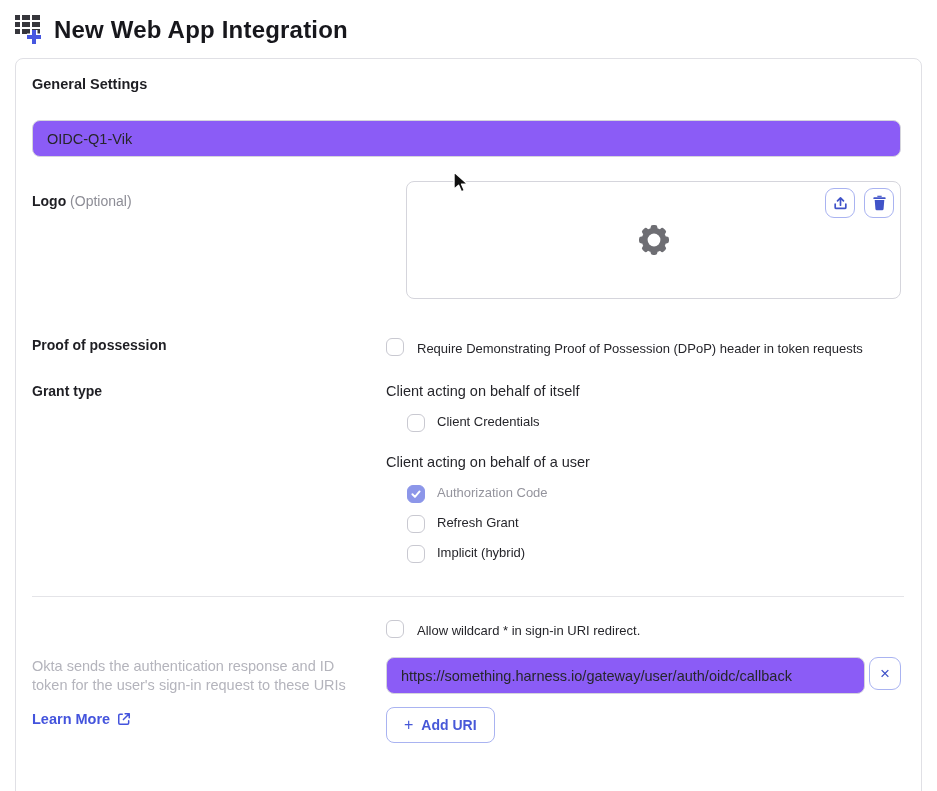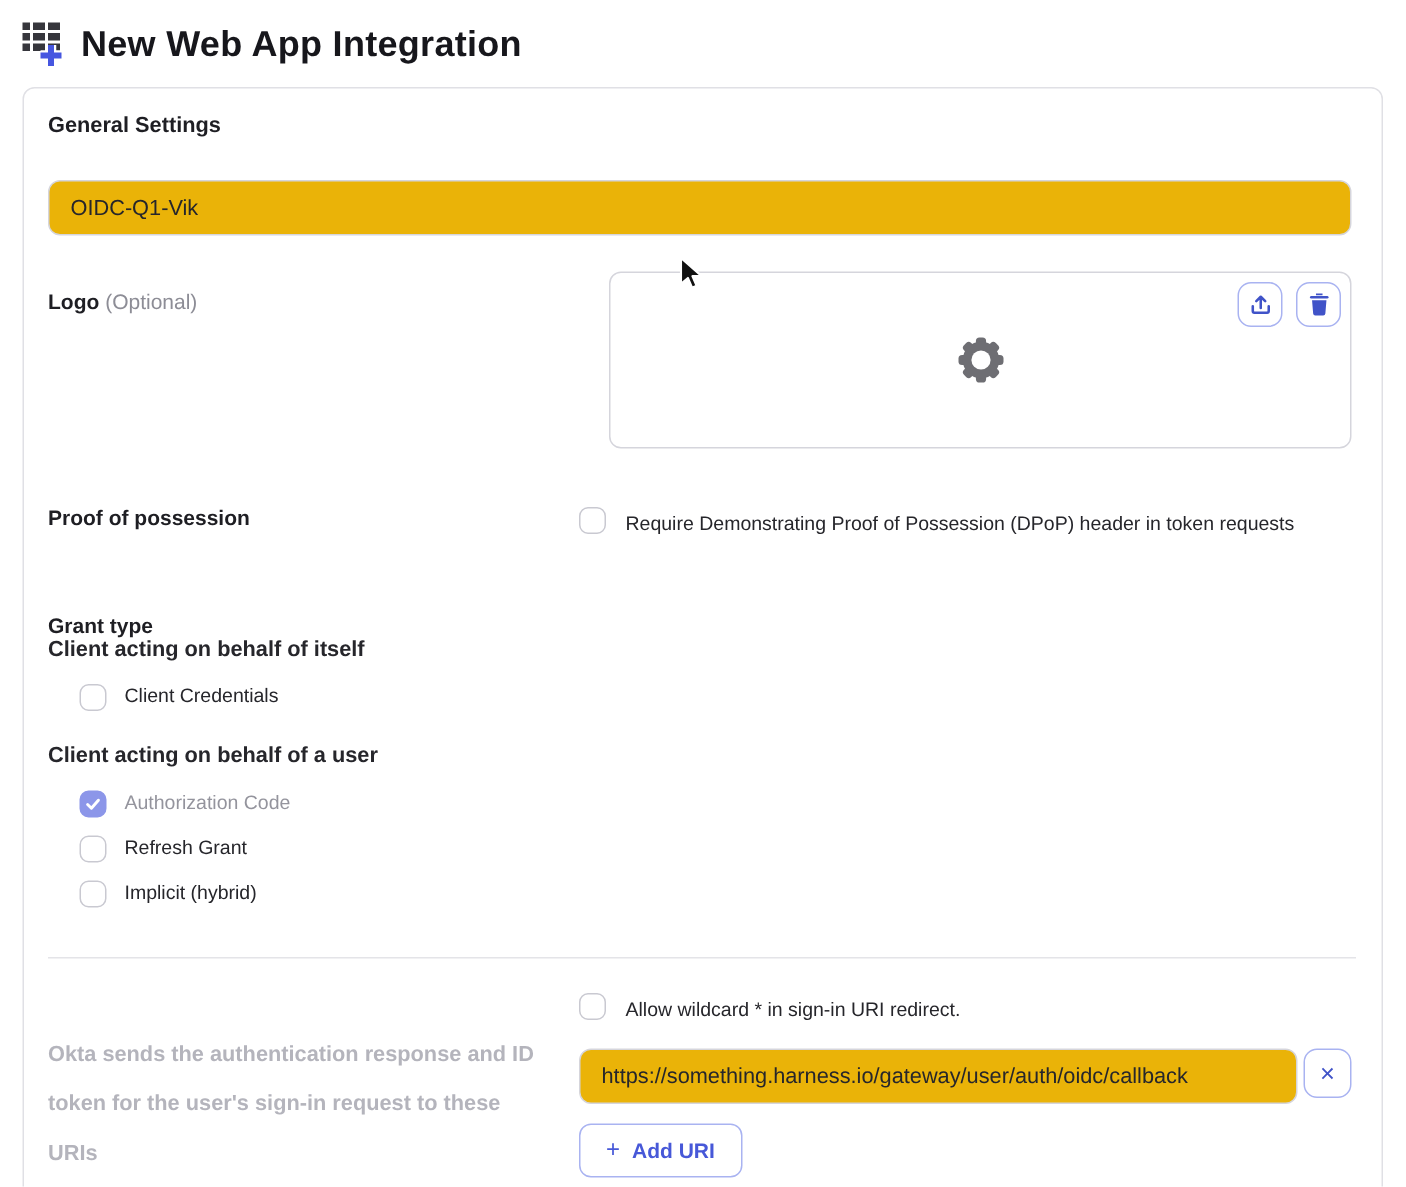--- a/index.html
+++ b/index.html
@@ -16,49 +16,49 @@
           min-height: 900px; background: #fff; position: relative; }
   .section-title { padding: 17px 16px 0; font-size: 14.5px; font-weight: 600; color: #1e1e23; }
 
   .field-row { display: flex; padding: 0 20px 0 16px; }
   .field-label-col { width: 354px; flex-shrink: 0; }
   .field-content-col { flex: 1; }
   .field-label { font-size: 14px; font-weight: 700; color: #1e1e23; }
   .optional { font-weight: 400; color: #8d8d96; }
 
   .text-input { width: 100%; height: 37px; border: 1px solid #d5d5dc; border-radius: 8px;
-    padding: 0 14px; font-size: 14.5px; color: #26262b; outline: none; background: #eab308;
+    padding: 0 14px; font-size: 14.5px; color: #26262b; outline: none; background: #8b5cf6;
     font-family: "Liberation Sans", "DejaVu Sans", sans-serif; }
 
   
   .logo-box { position: relative; height: 118px; border: 1px solid #d5d5dc; border-radius: 8px;
     display: flex; align-items: center; justify-content: center; }
   .logo-actions { position: absolute; top: 6px; right: 6px; display: flex; gap: 9px; }
   .icon-btn { width: 30px; height: 30px; border: 1.5px solid #a9b3f1; border-radius: 9px;
     background: #fff; display: flex; align-items: center; justify-content: center; cursor: pointer; }
 
   
   .check-row { display: flex; gap: 13px; align-items: flex-start; }
   .checkbox { width: 18px; height: 18px; border: 1.5px solid #c9c9d1; border-radius: 6px;
     background: #fff; flex-shrink: 0; margin-top: 1px; display: flex; align-items: center;
     justify-content: center; cursor: pointer; }
   .checkbox.checked { background: #8c96e9; border-color: #8c96e9; }
   .check-label { font-size: 13px; color: #26262b; line-height: 24px; }
   .check-label.muted { color: #94949d; }
 
   
-  .grant-group-title { font-size: 14.5px; color: #26262b; margin-bottom: 11px; font-weight: bold; }
+  .grant-group-title { font-size: 14.5px; color: #26262b; margin-bottom: 11px; }
   .grant-option { display: flex; gap: 12px; align-items: center; padding-left: 21px; margin-bottom: 6px; }
   .grant-gap { height: 14px; }
 
   .divider { height: 1px; background: #e4e4e8; margin: 25px 17px 0 16px; }
 
   
   .signin-row { margin-top: 22px; }
-  .help-text { margin-top: 26px; max-width: 332px; font-size: 14.5px; line-height: 33px; color: #b4b4bc; font-weight: bold; }
+  .help-text { margin-top: 38px; max-width: 332px; font-size: 14.5px; line-height: 19px; color: #b4b4bc; }
   .learn-more { margin-top: 16px; display: flex; align-items: center; gap: 7px;
     color: #4454dd; font-size: 14.5px; font-weight: 700; cursor: pointer; }
   .uri-row { display: flex; gap: 4px; margin-top: 14px; align-items: flex-start; }
   .uri-input-wrap { flex: 1; }
   .add-uri-btn { margin-top: 13px; display: inline-flex; align-items: center; gap: 8px;
     border: 1.5px solid #a9b3f1; border-radius: 8px; background: #fff; padding: 8px 17px;
     color: #4758d8; font-size: 14px; font-weight: 700; cursor: pointer;
     font-family: "Liberation Sans", "DejaVu Sans", sans-serif; }
   .plus-glyph { font-size: 16px; font-weight: 400; }
 
@@ -146,21 +146,21 @@
       <div class="field-label">Proof of possession</div>
     </div>
     <div class="field-content-col">
       <div class="check-row">
         <span class="checkbox"></span>
         <span class="check-label" style="max-width: 470px;">Require Demonstrating Proof of Possession (DPoP) header in token requests</span>
       </div>
     </div>
   </div>
 
-  <div class="field-row" style="margin-top: 48px; flex-direction: column;">
+  <div class="field-row" style="margin-top: 22px;">
     <div class="field-label-col">
       <div class="field-label">Grant type</div>
     </div>
     <div class="field-content-col">
       <div class="grant-group-title">Client acting on behalf of itself</div>
 
       <div class="grant-option">
         <span class="checkbox"></span>
         <span class="check-label">Client Credentials</span>
       </div>

